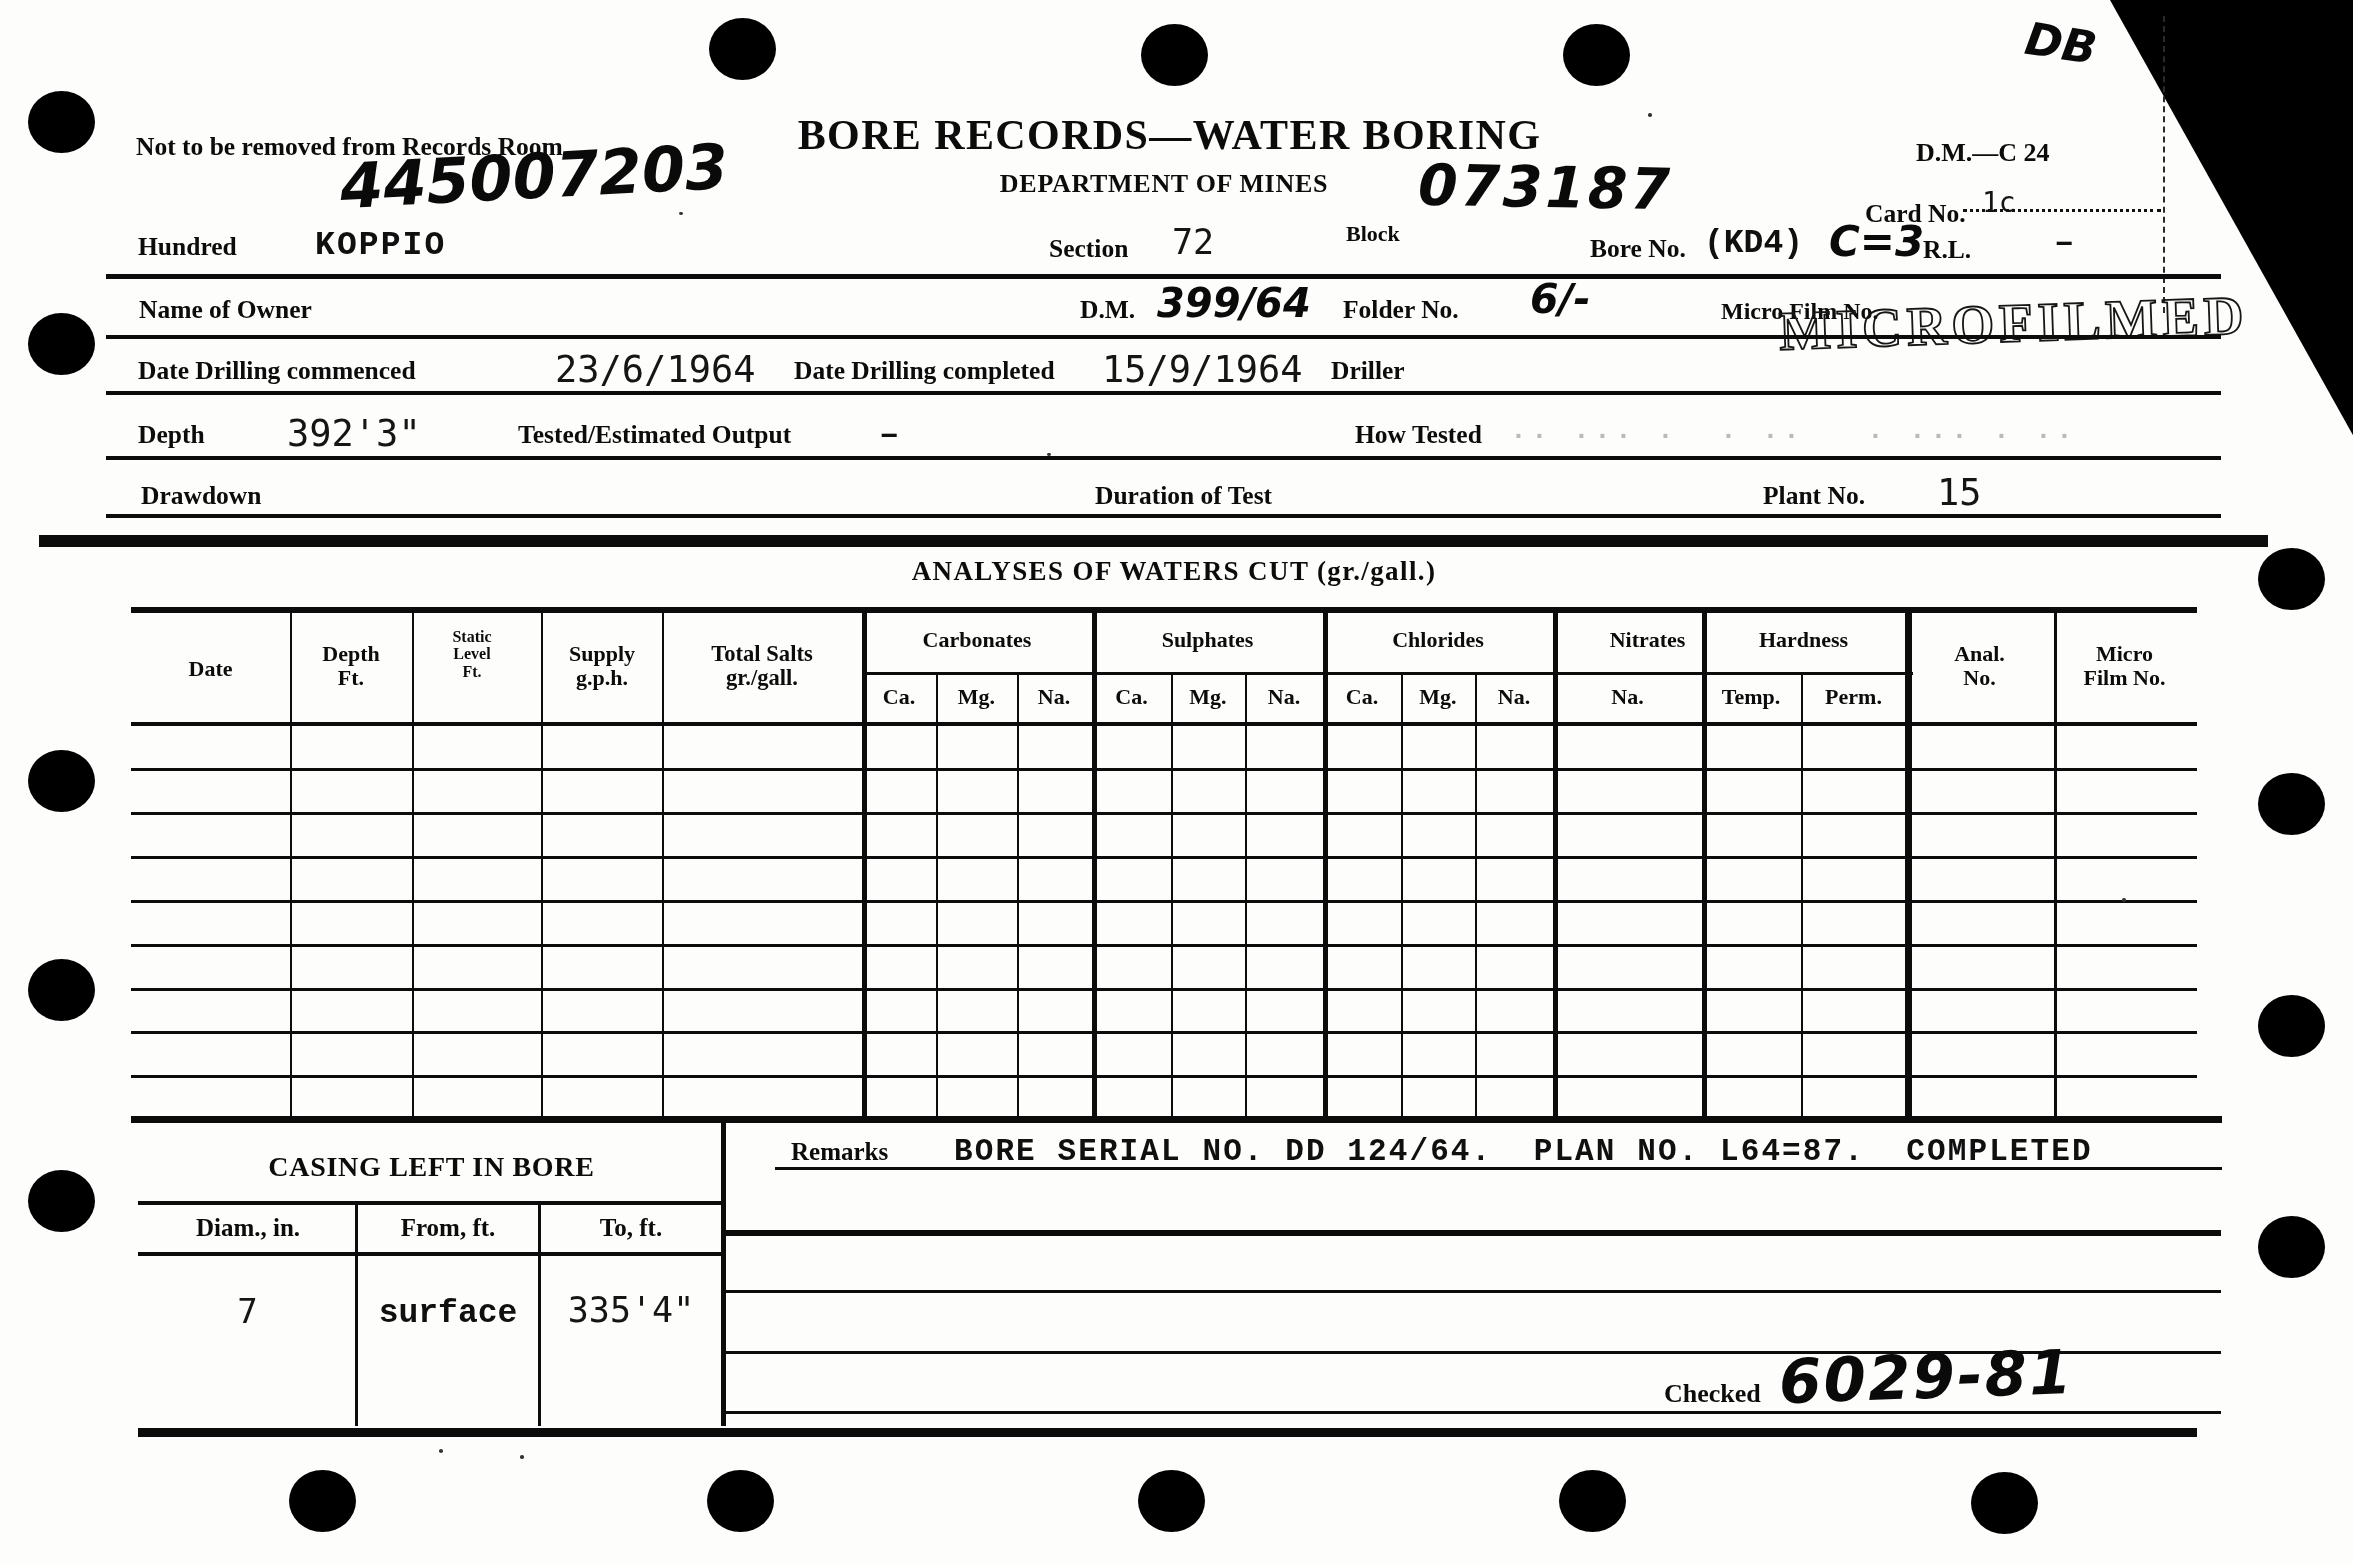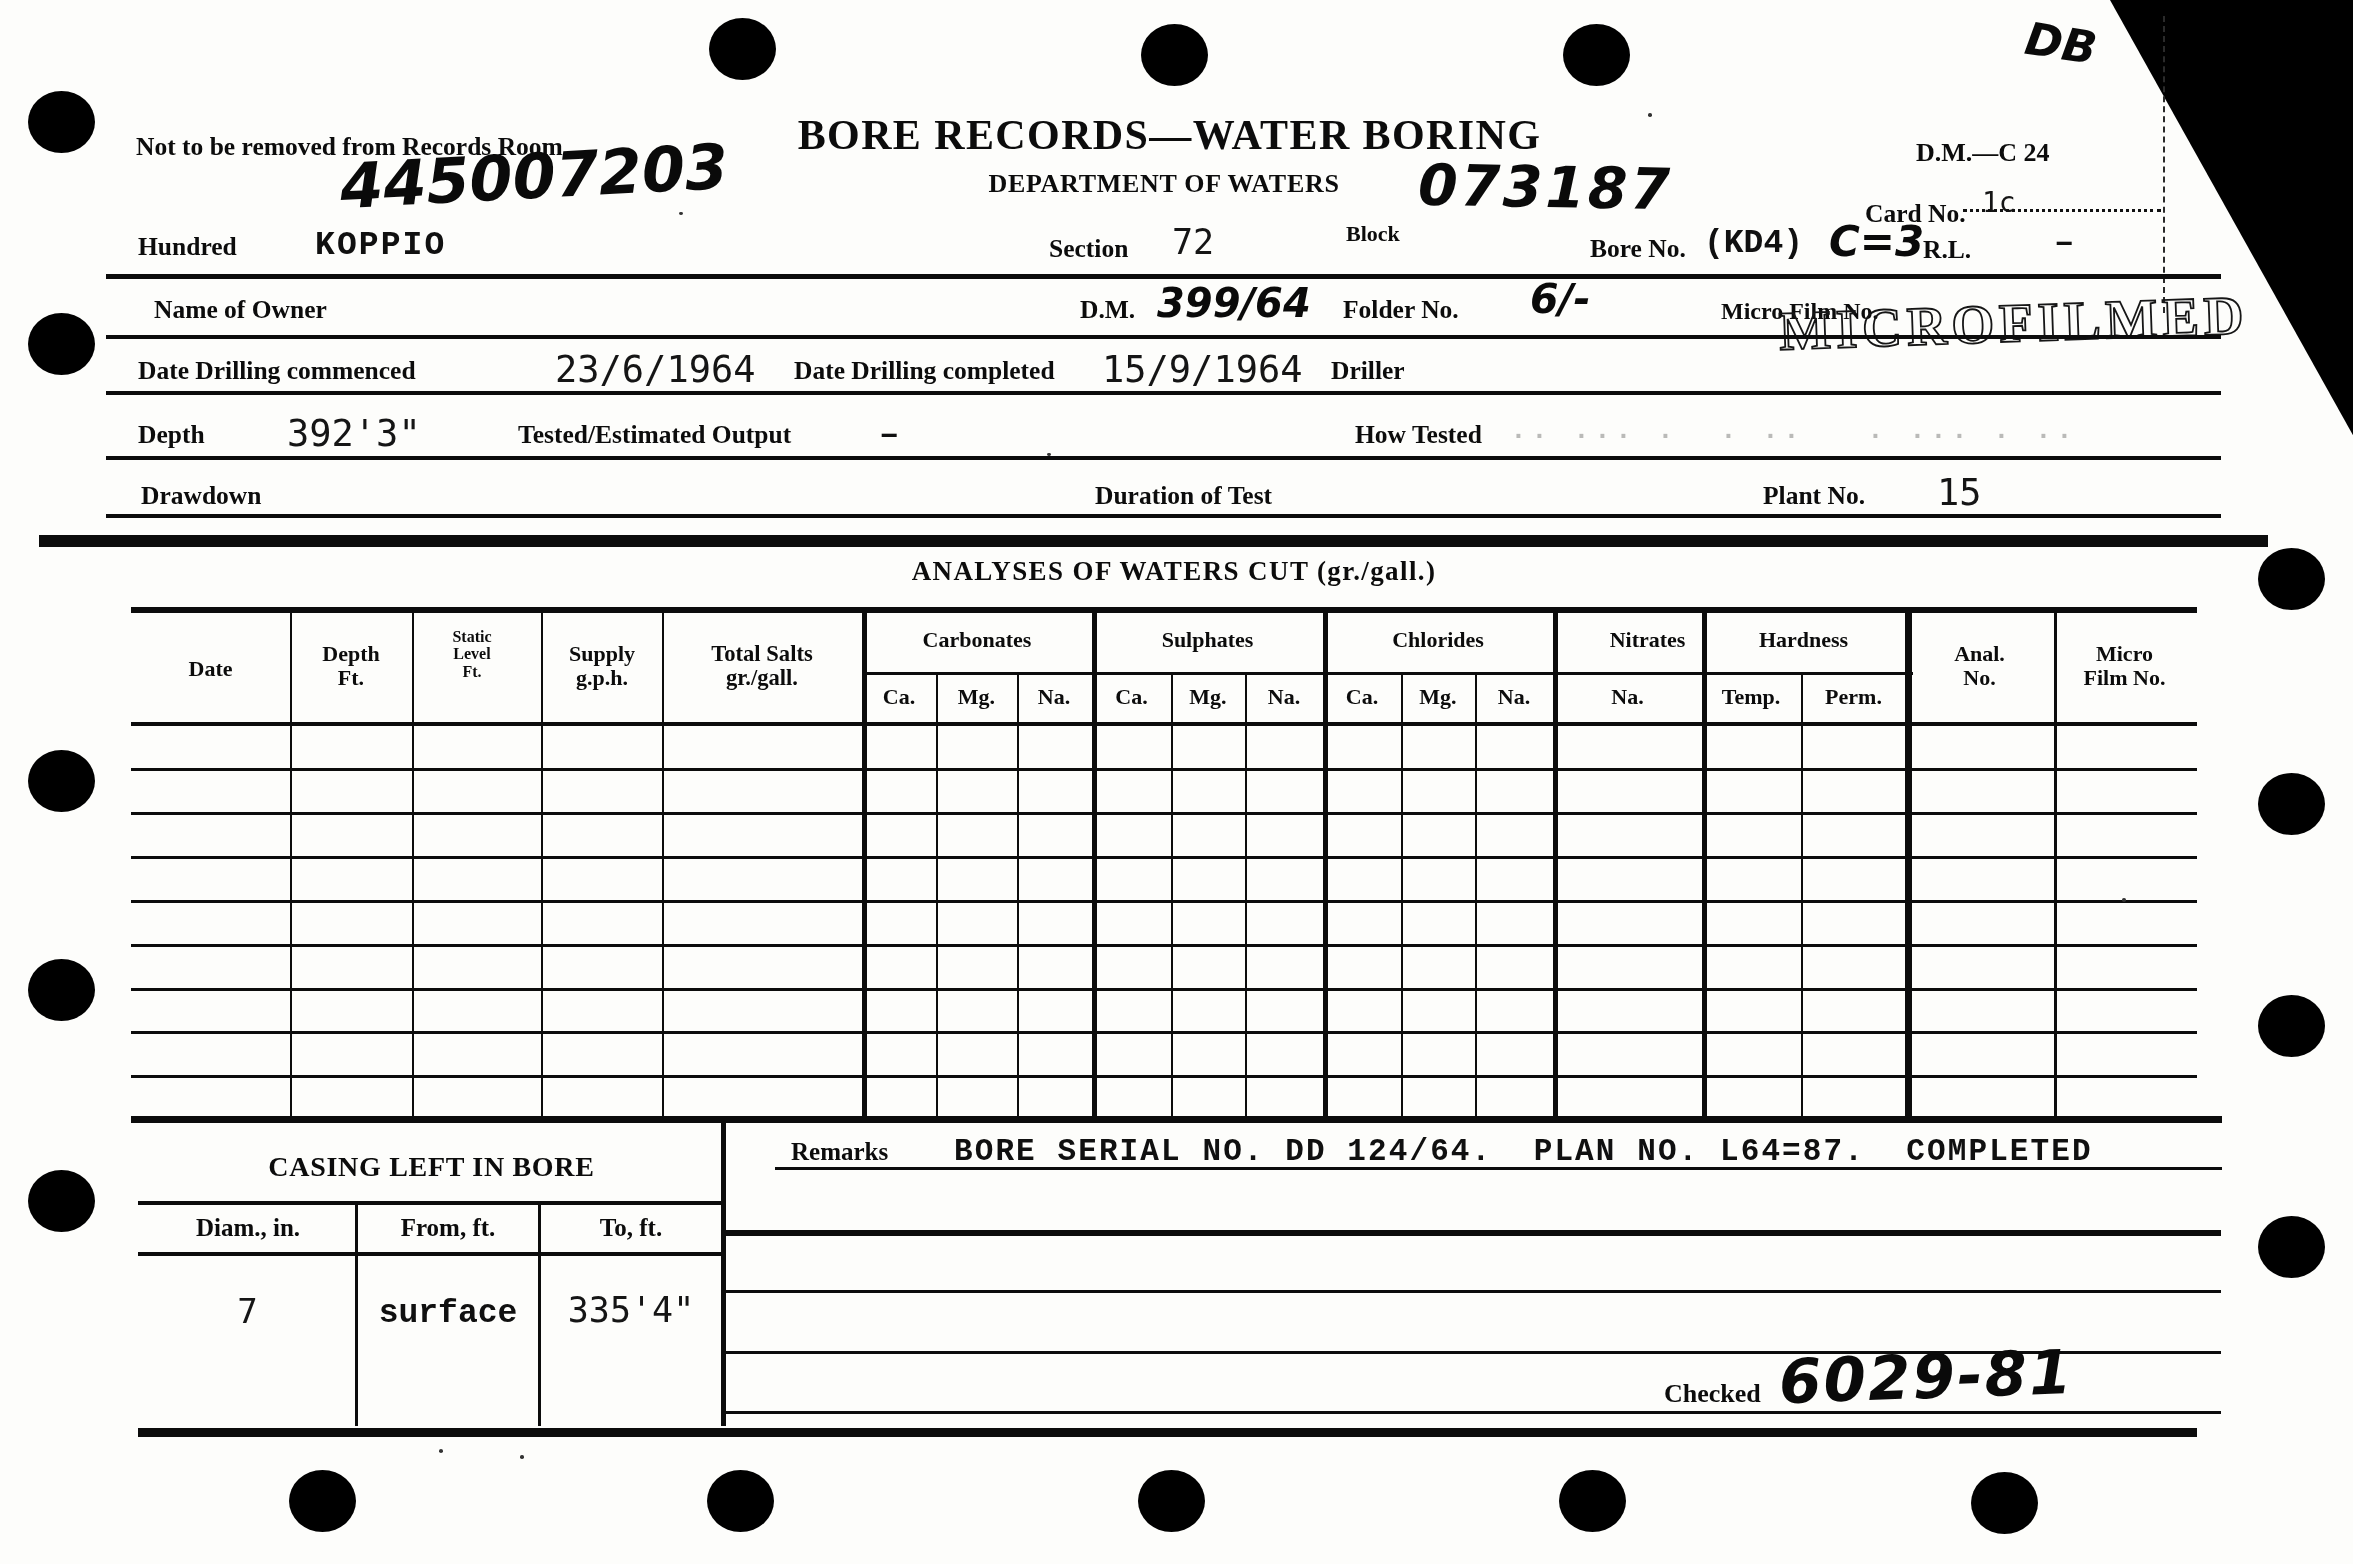--- a/index.html
+++ b/index.html
@@ -42,42 +42,42 @@
   <div class="hole" style="left:2258px;top:1216px;"></div>
   <div class="hole" style="left:289px;top:1470px;"></div>
   <div class="hole" style="left:707px;top:1470px;"></div>
   <div class="hole" style="left:1138px;top:1470px;"></div>
   <div class="hole" style="left:1559px;top:1470px;"></div>
   <div class="hole" style="left:1971px;top:1472px;"></div>
 
   <div class="abs label" style="left:136px;top:133px;font-size:25.5px;">Not to be removed from Records Room</div>
   <div class="abs hand" style="left:340px;top:144px;font-size:62px;transform:rotate(-3deg);">445007203</div>
   <div class="abs label ctr" style="left:791px;top:113px;width:757px;font-size:42px;letter-spacing:1.4px;">BORE RECORDS—WATER  BORING</div>
-  <div class="abs label ctr" style="left:987px;top:170px;width:354px;font-size:26px;letter-spacing:0.7px;">DEPARTMENT OF WATERS</div>
+  <div class="abs label ctr" style="left:987px;top:170px;width:354px;font-size:26px;letter-spacing:0.7px;">DEPARTMENT OF MINES</div>
   <div class="abs hand" style="left:1418px;top:157px;font-size:57px;transform:rotate(1deg);letter-spacing:2.8px;">073187</div>
   <div class="abs hand" style="left:2025px;top:20px;font-size:45px;transform:rotate(9deg);">DB</div>
   <div class="abs label" style="left:1916px;top:139px;font-size:26px;">D.M.—C 24</div>
   <div class="abs label" style="left:1865px;top:200px;font-size:25.5px;">Card No.</div>
   <div class="abs typed2" style="left:1982px;top:188px;font-size:28px;">1c</div>
   <div class="dotlead" style="left:1963px;top:209px;width:198px;"></div>
   <div class="vdash" style="left:2163px;top:15.6px;height:297px;"></div>
 
   <div class="abs label" style="left:138px;top:233px;font-size:25.5px;">Hundred</div>
   <div class="abs typed" style="left:315px;top:228px;font-size:33px;letter-spacing:2.1px;">KOPPIO</div>
   <div class="abs label" style="left:1049px;top:235px;font-size:25.5px;">Section</div>
   <div class="abs typed2" style="left:1172px;top:224px;font-size:35px;">72</div>
   <div class="abs label" style="left:1346px;top:222px;font-size:22px;font-family:Liberation Serif, serif;">Block</div>
   <div class="abs label" style="left:1590px;top:235px;font-size:25.5px;">Bore No.</div>
   <div class="abs typed" style="left:1704px;top:226px;font-size:33px;">(KD4)</div>
   <div class="abs hand" style="left:1829px;top:219px;font-size:42px;">C=3</div>
   <div class="abs label" style="left:1923px;top:236px;font-size:25.5px;">R.L.</div>
   <div class="abs typed" style="left:2054px;top:225px;font-size:34px;">–</div>
   <div class="hl" style="left:106px;top:274px;width:2115px;height:5px;"></div>
 
-  <div class="abs label" style="left:154px;top:296px;font-size:25.5px;">Name of Owner</div>
+  <div class="abs label" style="left:139px;top:296px;font-size:25.5px;">Name of Owner</div>
   <div class="abs label" style="left:1080px;top:296px;font-size:25.5px;">D.M.</div>
   <div class="abs hand" style="left:1157px;top:282px;font-size:40px;">399/64</div>
   <div class="abs label" style="left:1343px;top:296px;font-size:25.5px;">Folder No.</div>
   <div class="abs hand" style="left:1530px;top:277px;font-size:41px;">6/-</div>
   <div class="abs label" style="left:1721px;top:299px;font-size:24px;">Micro Film No.</div>
   <svg class="abs" style="left:1772px;top:282px;" width="488" height="85" viewBox="0 0 690 120">
     <text x="10" y="84" textLength="660" transform="rotate(-2 345 60)" style="font-family:'Liberation Serif','DejaVu Serif',serif;font-weight:700;font-size:78px;letter-spacing:3px;" fill="none" stroke="#161616" stroke-width="2.6">MICROFILMED</text>
   </svg>
   <div class="hl" style="left:106px;top:335px;width:2115px;height:3.5px;"></div>
 

